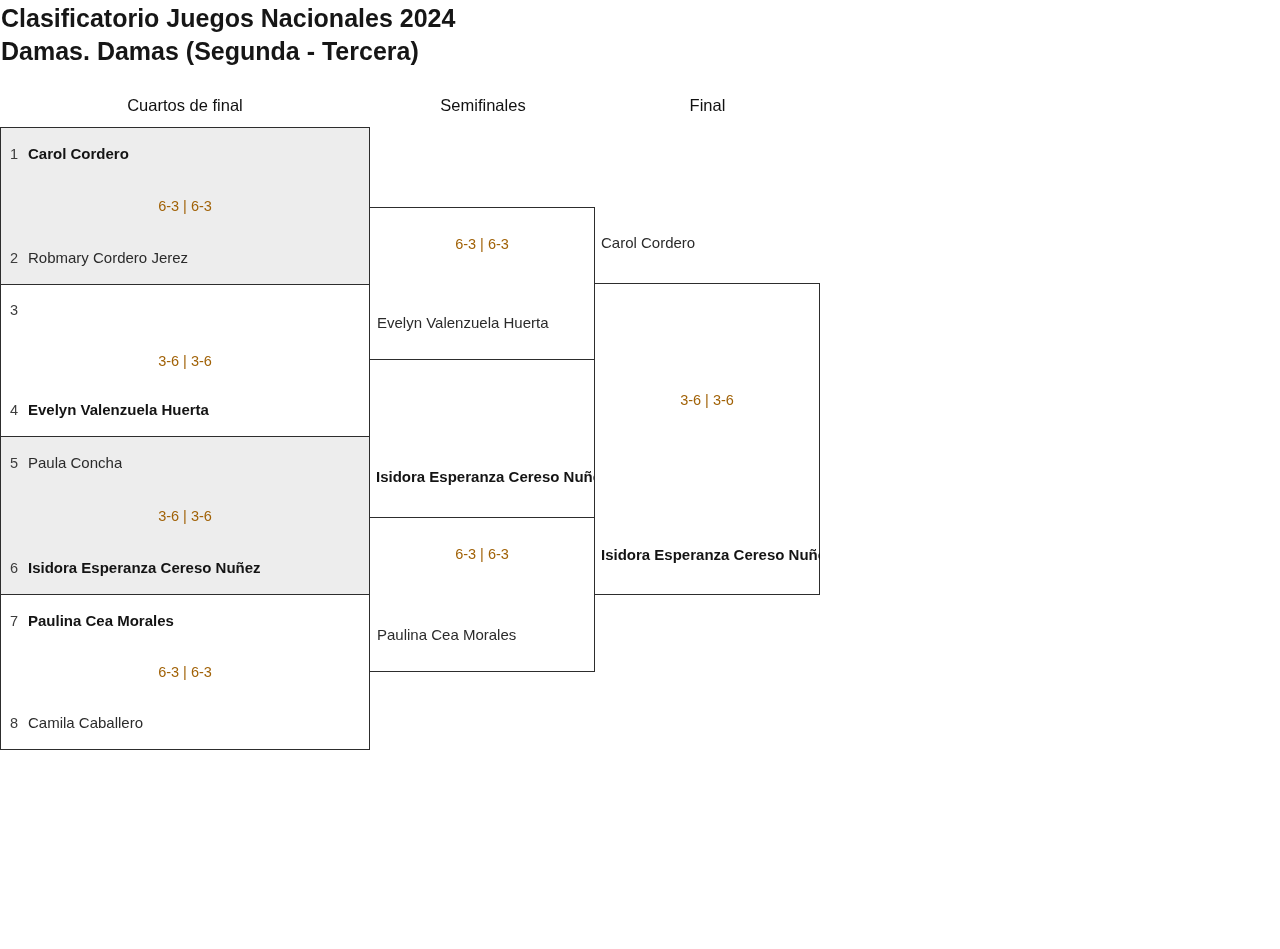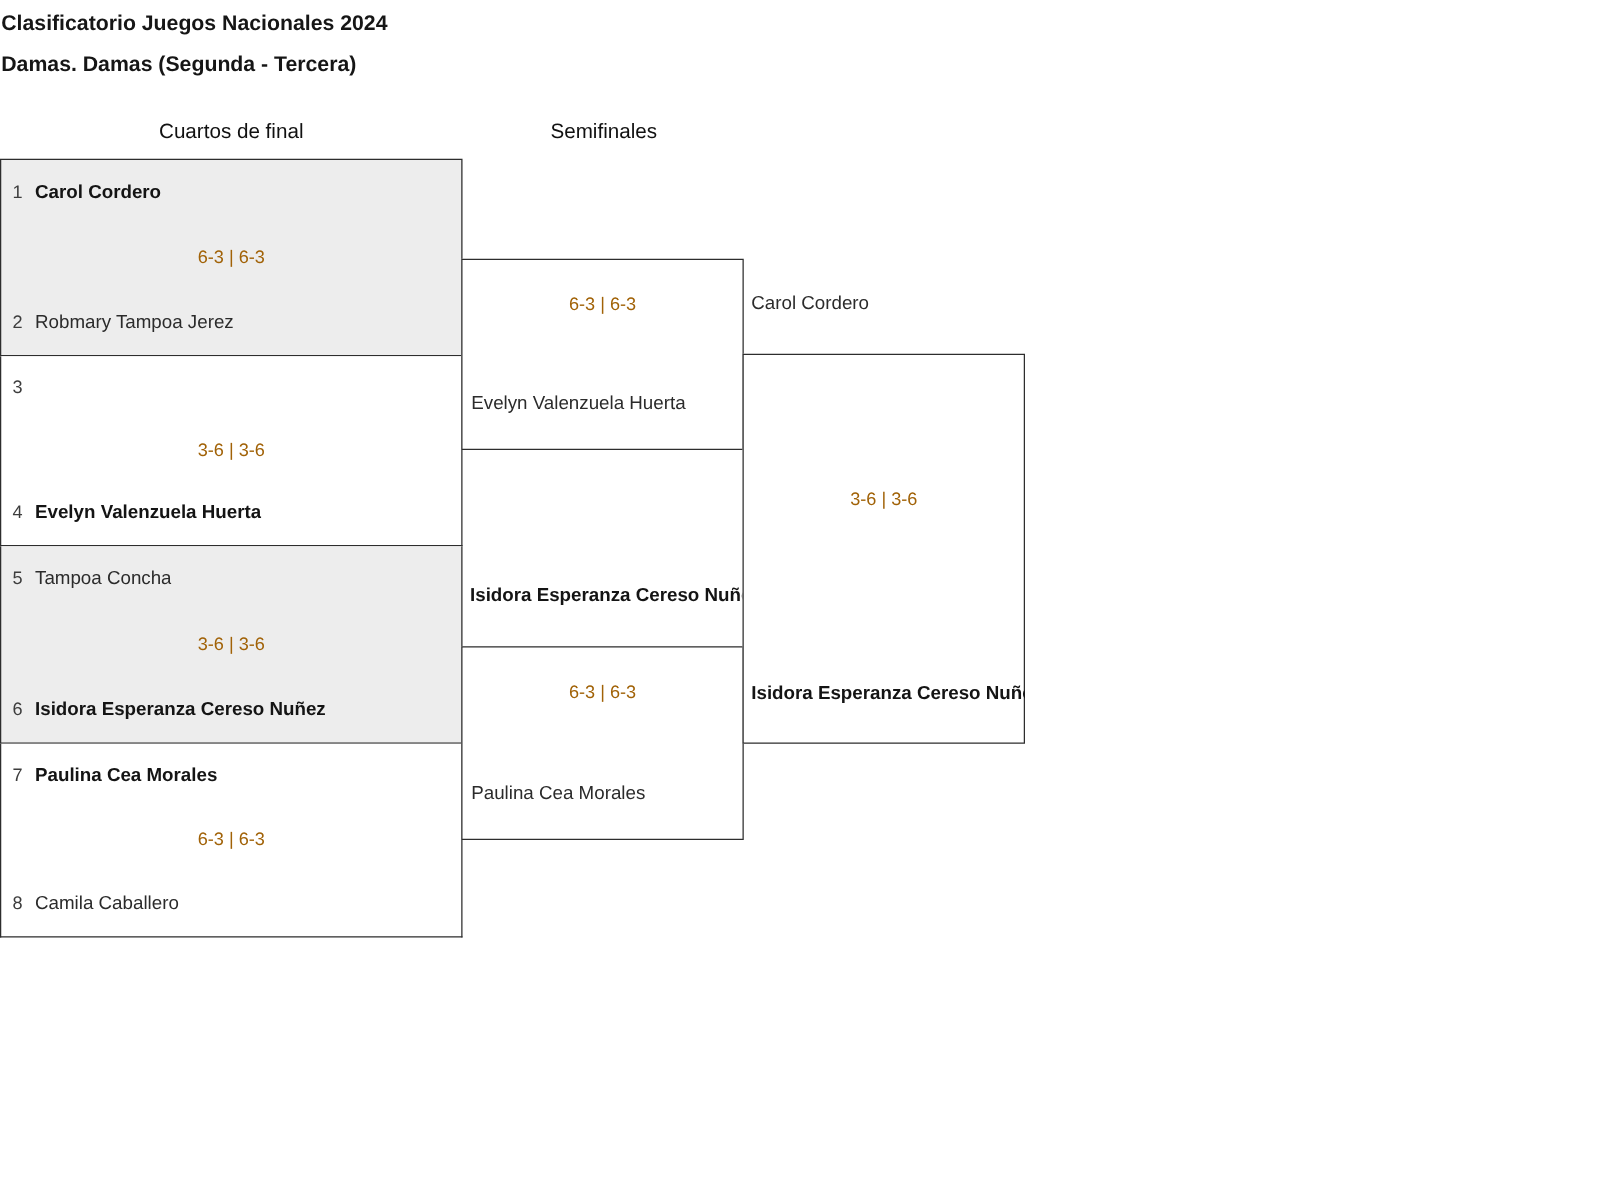--- a/index.html
+++ b/index.html
@@ -1,21 +1,21 @@
 <!DOCTYPE html>
 <html><head>
 <meta charset="utf-8">
 <style>
   * { margin:0; padding:0; box-sizing:border-box; }
   html,body { background:#ffffff; }
   body { font-family:"Liberation Sans", sans-serif; }
   .page { position:relative; width:1280px; height:949px; background:#ffffff; overflow:hidden; }
 
   
-  .title { position:absolute; left:1px; top:2px; font-size:17px; font-weight:700; color:#161616; line-height:33px; }
+  .title { position:absolute; left:1px; top:2px; font-size:25px; font-weight:700; color:#161616; line-height:33px; }
 
   
   .logo { position:absolute; left:1050px; top:2px; width:228px; height:66px; cursor:pointer; }
   .dot { position:absolute; border-radius:50%; }
   .dot-blue-sm   { left:12px; top:11px; width:13px; height:13px; background:#29a5dd; }
   .dot-green-lg  { left:33px; top:7px;  width:24px; height:24px; background:#72b52a; }
   .dot-orange    { left:20px; top:29px; width:15px; height:15px; background:#e66f1a; }
   .dot-blue-lg   { left:5px;  top:41px; width:18px; height:18px; background:#29a5dd; }
   .dot-green-sm  { left:36px; top:44px; width:11px; height:11px; background:#72b52a; }
   .wordmark { position:absolute; left:62px; top:0px; font-size:52px; line-height:66px; font-weight:700; letter-spacing:-2px; color:#72b52a; }
@@ -70,49 +70,50 @@
 <div class="page">
 
   <div class="title">
     <div>Clasificatorio Juegos Nacionales 2024</div>
     <div>Damas. Damas (Segunda - Tercera)</div>
   </div>
 
 
   <div class="col-header qf">Cuartos de final</div>
   <div class="col-header sf">Semifinales</div>
+  <div class="col-header fi">Final</div>
 
   <div class="match qf-box qf1 shaded">
     <div class="row-top">
       <span class="seed">1</span>
       <span class="pname winner">Carol Cordero</span>
     </div>
     <div class="score qf-score">6-3 | 6-3</div>
     <div class="row-bottom">
       <span class="seed">2</span>
-      <span class="pname">Robmary Tampoa Jerez</span>
+      <span class="pname">Robmary Cordero Jerez</span>
     </div>
   </div>
 
   <div class="match qf-box qf2 no-top">
     <div class="row-top">
       <span class="seed">3</span>
       <span class="pname"></span>
     </div>
     <div class="score qf-score">3-6 | 3-6</div>
     <div class="row-bottom">
       <span class="seed">4</span>
       <span class="pname winner">Evelyn Valenzuela Huerta</span>
     </div>
   </div>
 
   <div class="match qf-box qf3 shaded no-top">
     <div class="row-top">
       <span class="seed">5</span>
-      <span class="pname">Tampoa Concha</span>
+      <span class="pname">Paula Concha</span>
     </div>
     <div class="score qf-score">3-6 | 3-6</div>
     <div class="row-bottom">
       <span class="seed">6</span>
       <span class="pname winner">Isidora Esperanza Cereso Nuñez</span>
     </div>
   </div>
 
   <div class="match qf-box qf4 no-top">
     <div class="row-top">

